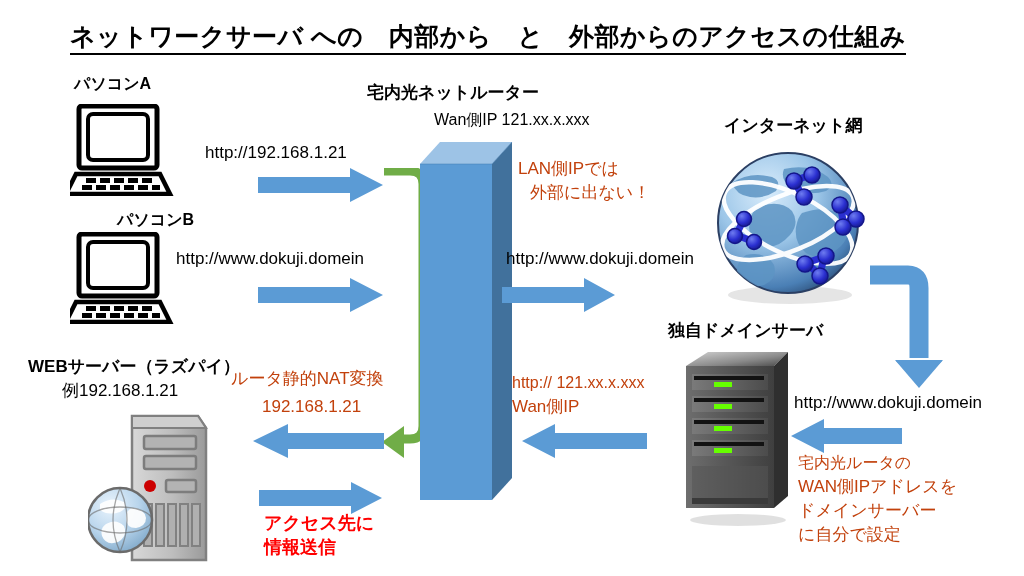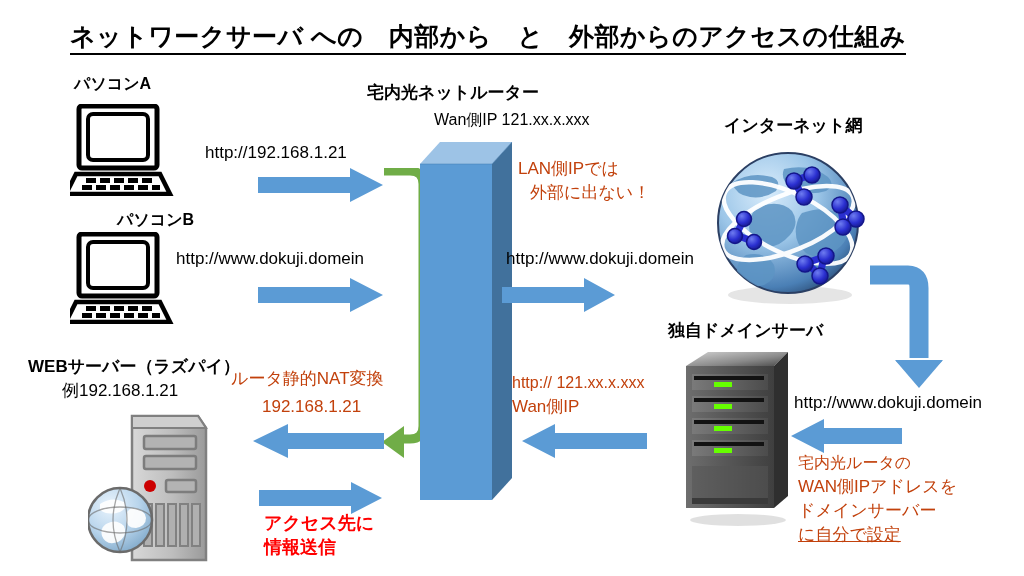--- a/index.html
+++ b/index.html
@@ -310,21 +310,21 @@
 
   <div class="abs" style="left:790px; top:418px;">
     <svg width="112" height="36" viewBox="0 0 112 36" xmlns="http://www.w3.org/2000/svg">
       <path d="M112 10 L34 10 L34 1 L1 18 L34 35 L34 26 L112 26 Z" fill="#5b9bd5"></path>
     </svg>
   </div>
 
   <div class="abs nowrap lbl-red" style="left:798px; top:452px; font-size:16px;">宅内光ルータの</div>
   <div class="abs nowrap lbl-red" style="left:798px; top:476px; font-size:17px;">WAN側IPアドレスを</div>
   <div class="abs nowrap lbl-red" style="left:798px; top:500px; font-size:17px;">ドメインサーバー</div>
-  <div class="abs nowrap lbl-red" style="left:798px; top:524px; font-size:17px;text-decoration:underline;">に自分で設定</div>
+  <div class="abs nowrap lbl-red" style="left:798px; top:524px; font-size:17px;">に自分で設定</div>
 
   <div class="abs nowrap lbl-bold" style="left:28px; top:356px; font-size:17px;">WEBサーバー（ラズパイ）</div>
   <div class="abs nowrap lbl-plain" style="left:62px; top:380px; font-size:17px;">例192.168.1.21</div>
 
   <div class="abs" style="left:88px; top:408px;">
     <svg class="tower" viewBox="0 0 122 165" xmlns="http://www.w3.org/2000/svg">
       <defs>
         <linearGradient id="twrface" x1="0" y1="0" x2="1" y2="0">
           <stop offset="0%" stop-color="#d8d8d8"></stop>
           <stop offset="55%" stop-color="#bdbdbd"></stop>

